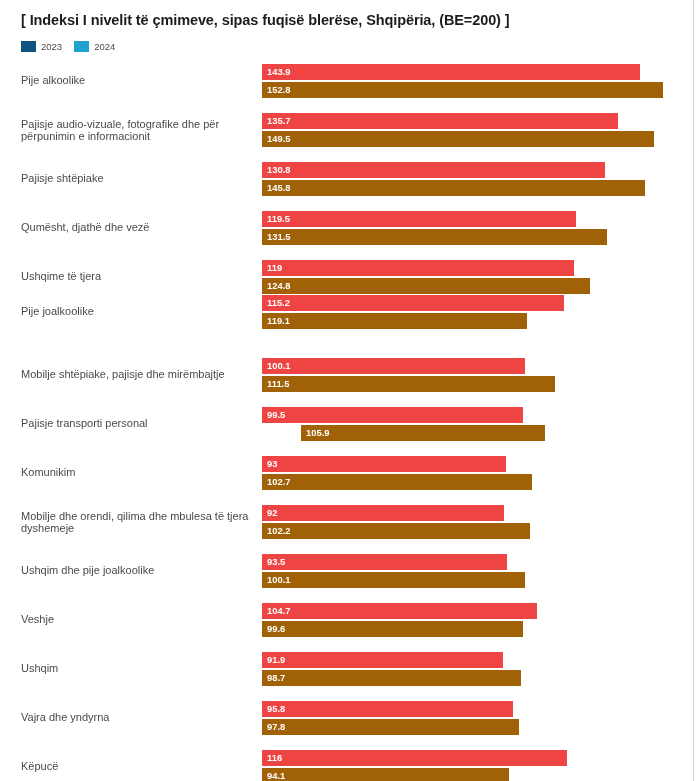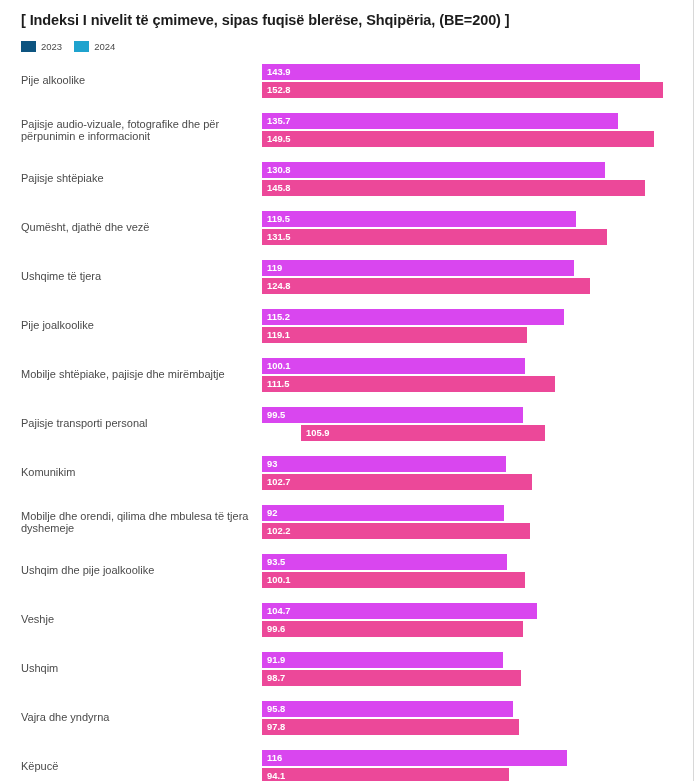--- a/index.html
+++ b/index.html
@@ -98,22 +98,22 @@
     left: 262px;
   }
 
   .bar {
     position: relative;
     height: 16px;
     display: block;
   }
   .bar + .bar { margin-top: 2px; }
 
-  .bar-2023 { background: #d946ef; }
-  .bar-2024 { background: #ec4899; }
+  .bar-2023 { background: #ef4444; }
+  .bar-2024 { background: #a16207; }
 
   .bar-value {
     position: absolute;
     left: 5px;
     top: 50%;
     transform: translateY(-50%);
     font-size: 9.4px;
     font-weight: bold;
     color: #ffffff;
     white-space: nowrap;
@@ -189,21 +189,21 @@
         <div class="cat-label" style="top: 11px;">Ushqime të tjera</div>
         <div class="bar-group">
           <div class="bar bar-2023" style="width: 312px;">
             <span class="bar-value">119</span>
           </div>
           <div class="bar bar-2024" style="width: 328px;">
             <span class="bar-value">124.8</span>
           </div>
         </div>
       </div>
-      <div class="row" style="top: 309px; height: 34px;">
+      <div class="row" style="top: 295px; height: 34px;">
         <div class="cat-label" style="top: 11px;">Pije joalkoolike</div>
         <div class="bar-group">
           <div class="bar bar-2023" style="width: 302px;">
             <span class="bar-value">115.2</span>
           </div>
           <div class="bar bar-2024" style="width: 265px;">
             <span class="bar-value">119.1</span>
           </div>
         </div>
       </div>

